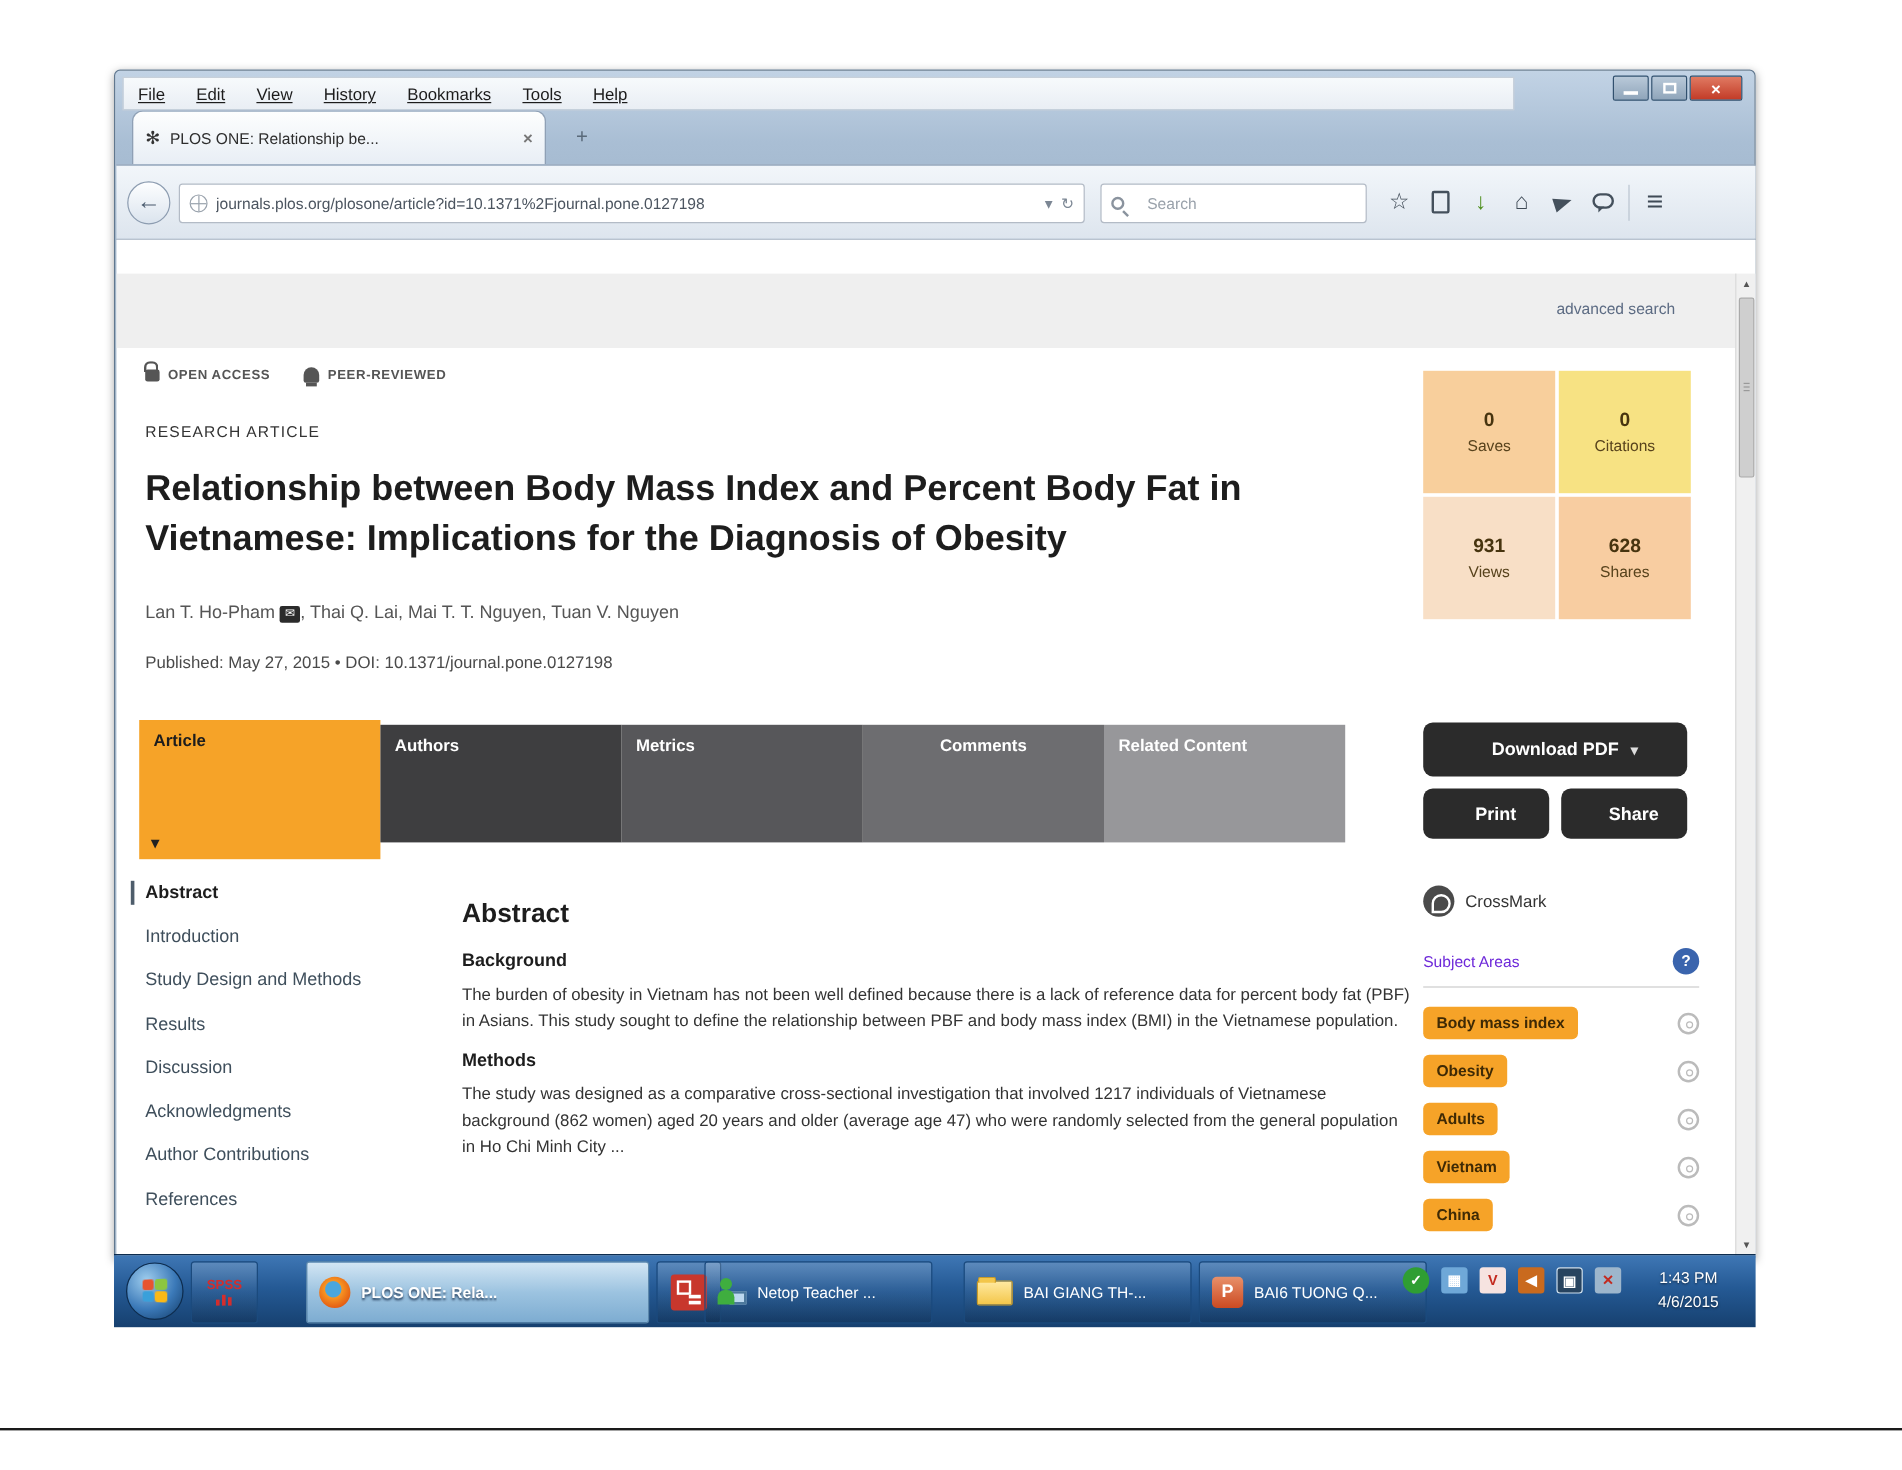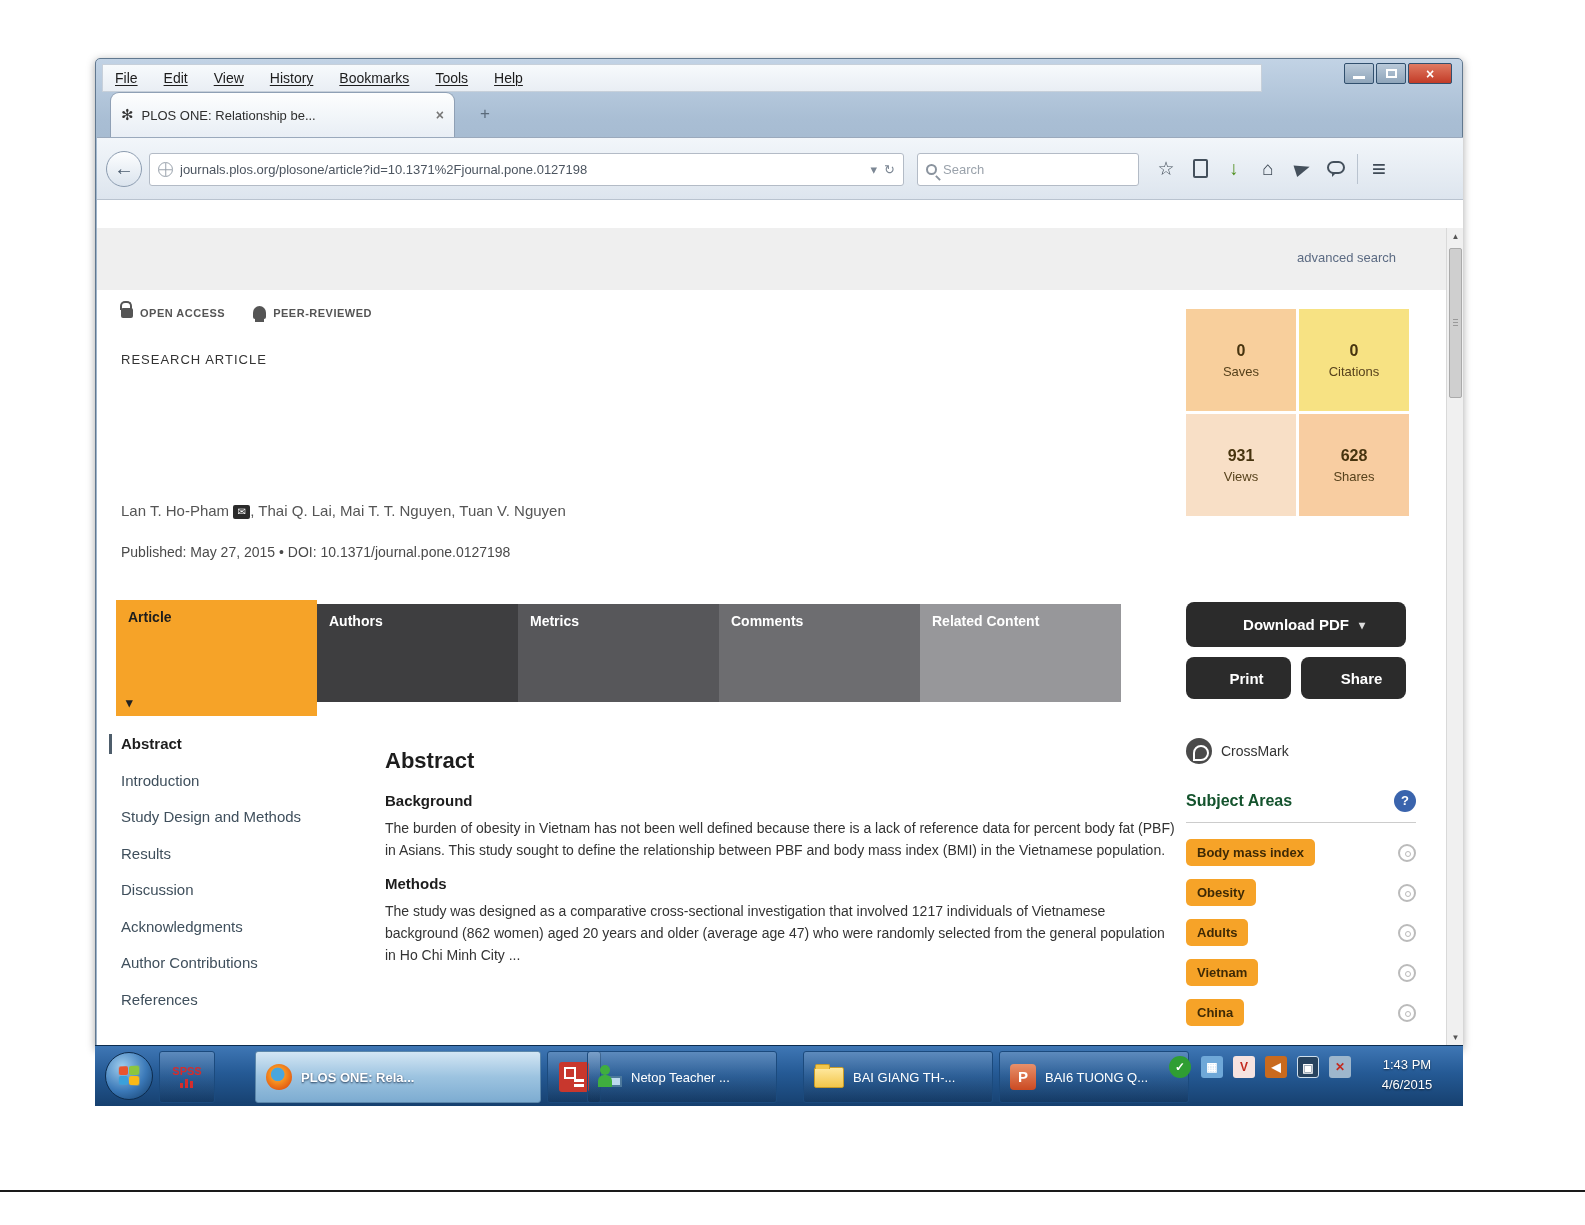--- a/index.html
+++ b/index.html
@@ -38,21 +38,21 @@
     background:linear-gradient(#fdfeff,#dbe4ee); border:1px solid #8c9cb0; color:#4a5b6e;
     font-size:20px; text-align:center; line-height:33px; font-weight:bold; }
   #urlbar { left:52px; top:15px; width:755px; height:33px; background:#fff; border:1px solid #b3bbc6;
     border-radius:3px; display:flex; align-items:center; padding:0 8px; gap:7px; }
   .globe { width:15px; height:15px; border:1.5px solid #9aa3ad; border-radius:50%; position:relative; flex:none; }
   .globe:before { content:""; position:absolute; left:50%; top:0; bottom:0; width:1.5px; background:#9aa3ad; transform:translateX(-50%); }
   .globe:after { content:""; position:absolute; top:50%; left:0; right:0; height:1.5px; background:#9aa3ad; transform:translateY(-50%); }
   #url-text { font-size:13px; color:#4c5560; flex:1; white-space:nowrap; overflow:hidden; }
   .url-tools { color:#7c8794; font-size:13px; }
   #searchbox { left:820px; top:15px; width:222px; height:33px; background:#fff; border:1px solid #b3bbc6;
-    border-radius:3px; display:flex; align-items:center; padding:0 8px; gap:6px; }
+    border-radius:3px; display:flex; align-items:center; padding:0 8px; gap:19px; }
   .magnifier { width:11px; height:11px; border:2px solid #8a939e; border-radius:50%; position:relative; flex:none; }
   .magnifier:after { content:""; position:absolute; width:2px; height:6px; background:#8a939e; left:9px; top:9px; transform:rotate(-45deg); }
   #search-input { border:none; outline:none; font-size:13px; color:#333; width:160px; background:transparent; font-family:"Liberation Sans",sans-serif; }
   #search-input::placeholder { color:#9aa2ab; }
   .tb-icon { width:34px; height:33px; text-align:center; line-height:33px; font-size:19px; color:#3f4a56; }
   .tb-green { color:#4e8f1d; font-weight:bold; }
   .clipboard { width:15px; height:19px; border:2px solid #44505c; border-radius:2px; margin:7px auto 0; }
   .plane { width:0; height:0; border-left:15px solid #44505c; border-top:6px solid transparent; border-bottom:6px solid transparent; margin:11px auto 0; transform:rotate(-18deg); }
   .chat { width:18px; height:13px; border:2px solid #44505c; border-radius:7px; margin:9px auto 0; position:relative; }
   .chat:after { content:""; position:absolute; left:3px; bottom:-5px; border-left:5px solid #44505c; border-bottom:5px solid transparent; }
@@ -87,21 +87,21 @@
   .metric .val { font-size:16px; font-weight:bold; color:#47340f; }
   .metric .lbl { font-size:13px; color:#57421c; }
   .metric:nth-child(1){ background:#f8cf9c; } .metric:nth-child(2){ background:#f7e283; }
   .metric:nth-child(3){ background:#f8dfc6; } .metric:nth-child(4){ background:#f8cda1; }
 
   #tabbar { left:19px; top:400px; height:116px; }
   .ptab { position:absolute; top:4px; height:98px; width:201px; padding:9px 12px; font-size:14px; font-weight:bold; color:#fff; }
   .ptab.active { top:0; height:116px; background:#f6a328; color:#1d1d1d; }
   .ptab:nth-child(2){ left:201px; background:#3e3e40; }
   .ptab:nth-child(3){ left:402px; background:#57575a; }
-  .ptab:nth-child(4){ left:603px; background:#6d6d70; }
+  .ptab:nth-child(4){ left:603px; background:#6d6d70;text-align:center; }
   .ptab:nth-child(5){ left:804px; background:#97979a; }
   .tab-chevron { position:absolute; left:10px; bottom:6px; font-size:13px; color:#222; }
 
   .dark-btn { background:#2b2b2b; color:#fff; font-weight:bold; font-size:15px; border-radius:8px;
     display:flex; align-items:center; justify-content:center; gap:10px;padding-left:16px; }
   #btn-download { left:1089px; top:402px; width:220px; height:45px; }
   #btn-print { left:1089px; top:457px; width:105px; height:42px; }
   #btn-share { left:1204px; top:457px; width:105px; height:42px; }
   .btn-caret { font-size:12px; color:#ddd; }
 
@@ -113,21 +113,21 @@
   #maincol h2 { font-size:22px; color:#1d1d1d; margin-bottom:18px; }
   #maincol h3 { font-size:15px; color:#1d1d1d; margin-bottom:9px; }
   #maincol p { font-size:14px; color:#333; line-height:1.55; margin-bottom:14px; }
 
   #rightcol { left:1089px; top:538px; width:230px; }
   #crossmark-row { display:flex; align-items:center; gap:9px; margin-bottom:26px; }
   .cm-logo { width:26px; height:26px; border-radius:50%; background:#4a4a4a; position:relative; flex:none; }
   .cm-logo:before { content:""; position:absolute; left:7px; top:7px; width:12px; height:12px; border:2px solid #fff; border-radius:50% 50% 50% 0; }
   #crossmark-label { font-size:14px; color:#333; }
   #subject-head { display:flex; align-items:center; justify-content:space-between; margin-bottom:10px; }
-  #subject-title { font-size:16px; font-weight:bold; color:#14532d; }
+  #subject-title { font-size:13px; font-weight:normal; color:#6d28d9; }
   .info-icon { width:22px; height:22px; border-radius:50%; background:#3a64ad; color:#fff; font-size:13px;
     font-weight:bold; text-align:center; line-height:22px; }
   #subject-hr { border:none; border-top:1px solid #ccc; margin-bottom:16px; }
   .tag-row { display:flex; align-items:center; justify-content:space-between; margin-bottom:13px; }
   .tag { background:#f6a328; color:#3f2a05; font-size:13px; font-weight:bold; padding:6px 11px; border-radius:5px; }
   .tag-flag { width:18px; height:18px; border:2px solid #bbb; border-radius:50%; position:relative; }
   .tag-flag:before { content:""; position:absolute; left:5px; top:5px; width:4px; height:4px; border:1.5px solid #bbb; border-radius:50%; }
 
   
   #taskbar { left:95px; top:1045px; width:1368px; height:61px;
@@ -252,20 +252,21 @@
             <span>OPEN ACCESS</span>
           </span>
         <span class="oa-item">
             <span class="stamp"></span>
             <span>PEER-REVIEWED</span>
           </span>
       </div>
 
       <div id="research-article" class="abs">RESEARCH ARTICLE</div>
 
+      <h1 id="article-title" class="abs">Relationship between Body Mass Index and Percent Body Fat in Vietnamese: Implications for the Diagnosis of Obesity</h1>
 
       <div id="authors" class="abs">
         <span>Lan T. Ho-Pham</span>
         <span class="env-badge">✉</span><span>, Thai Q. Lai, Mai T. T. Nguyen, Tuan V. Nguyen</span>
       </div>
 
       <div id="published" class="abs">Published: May 27, 2015 • DOI: 10.1371/journal.pone.0127198</div>
 
       <div id="metrics" class="abs">
         <div class="metric">

